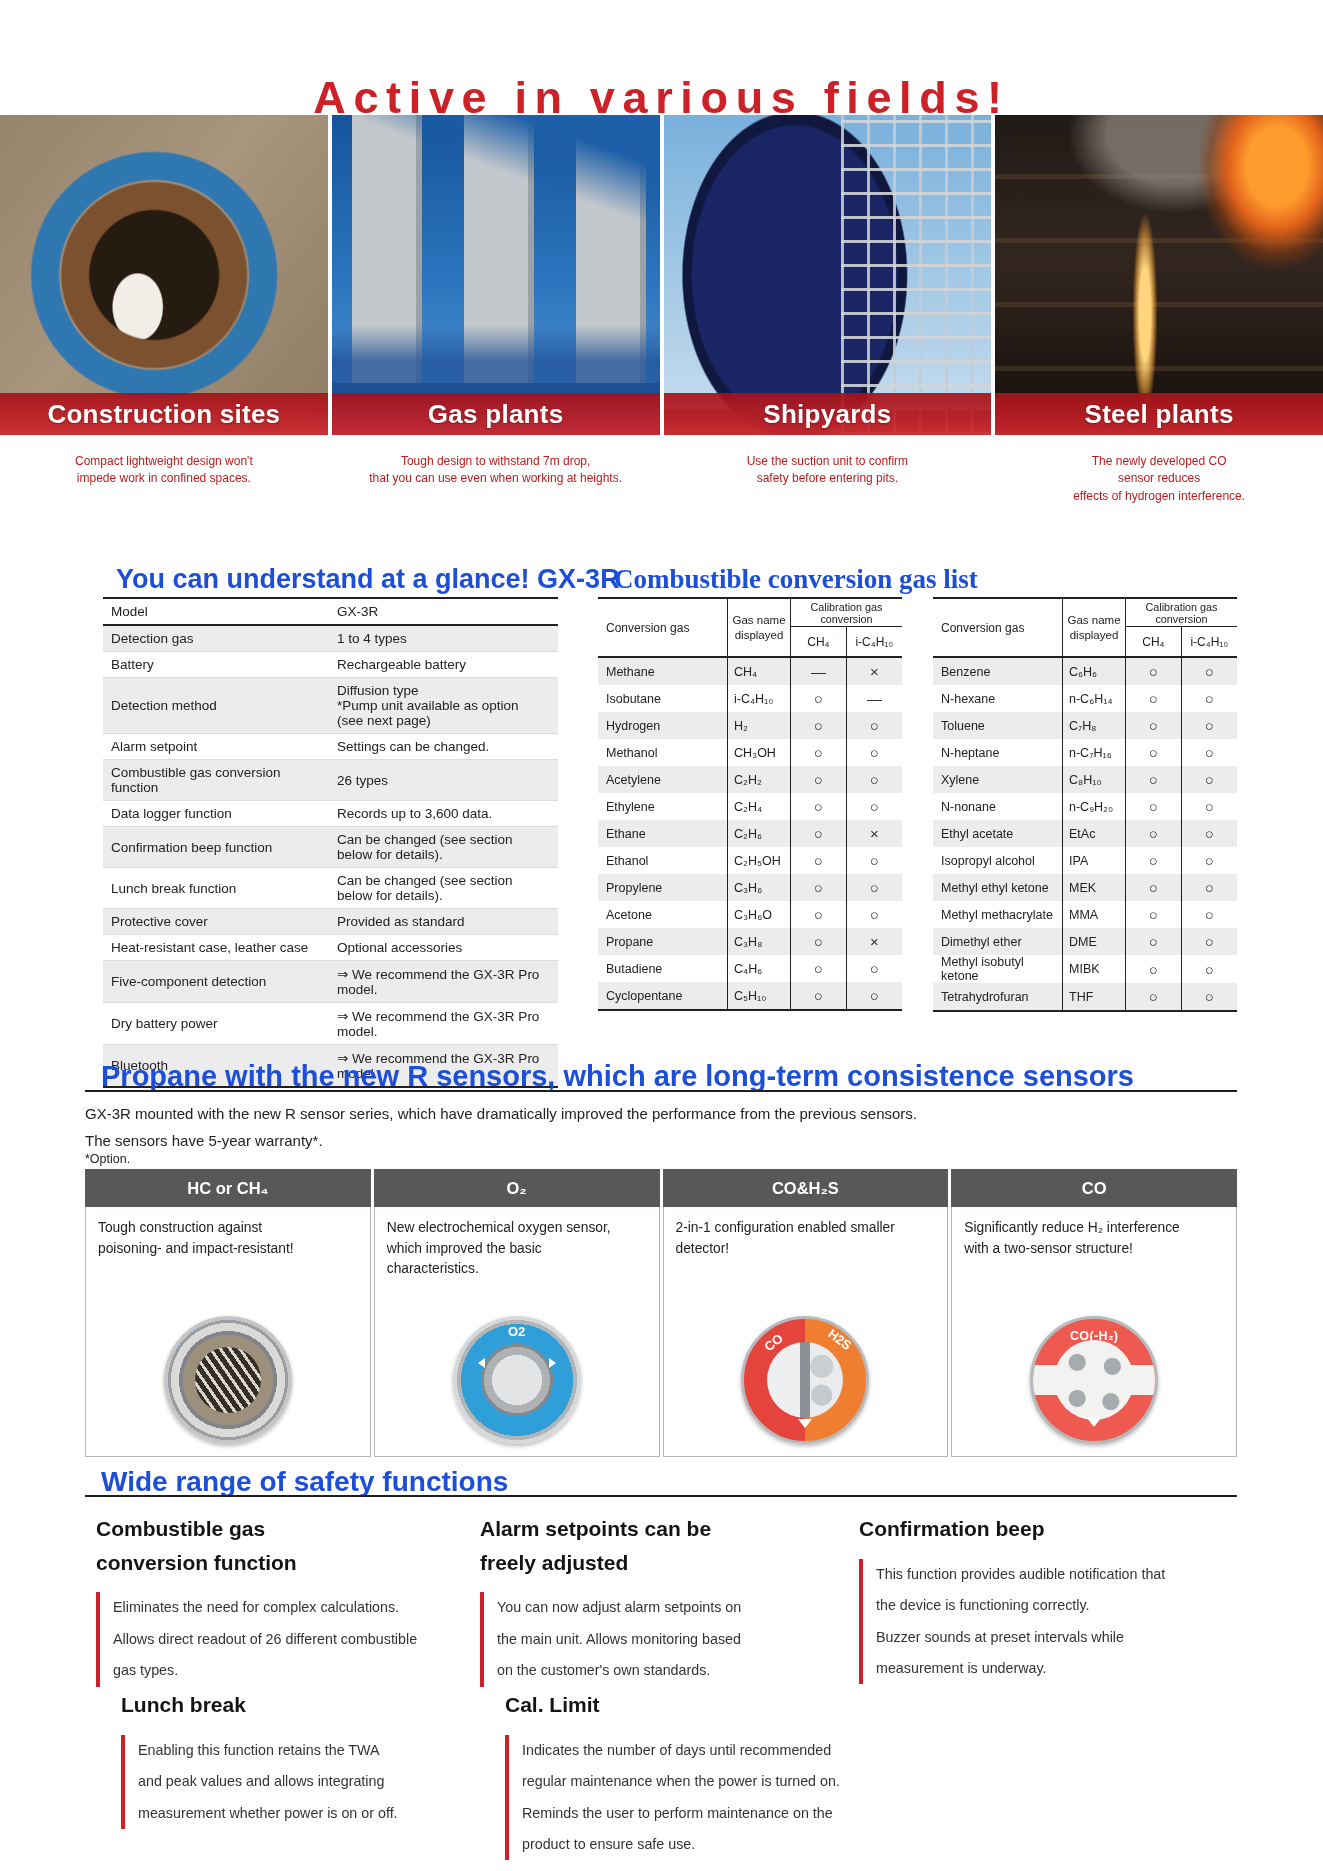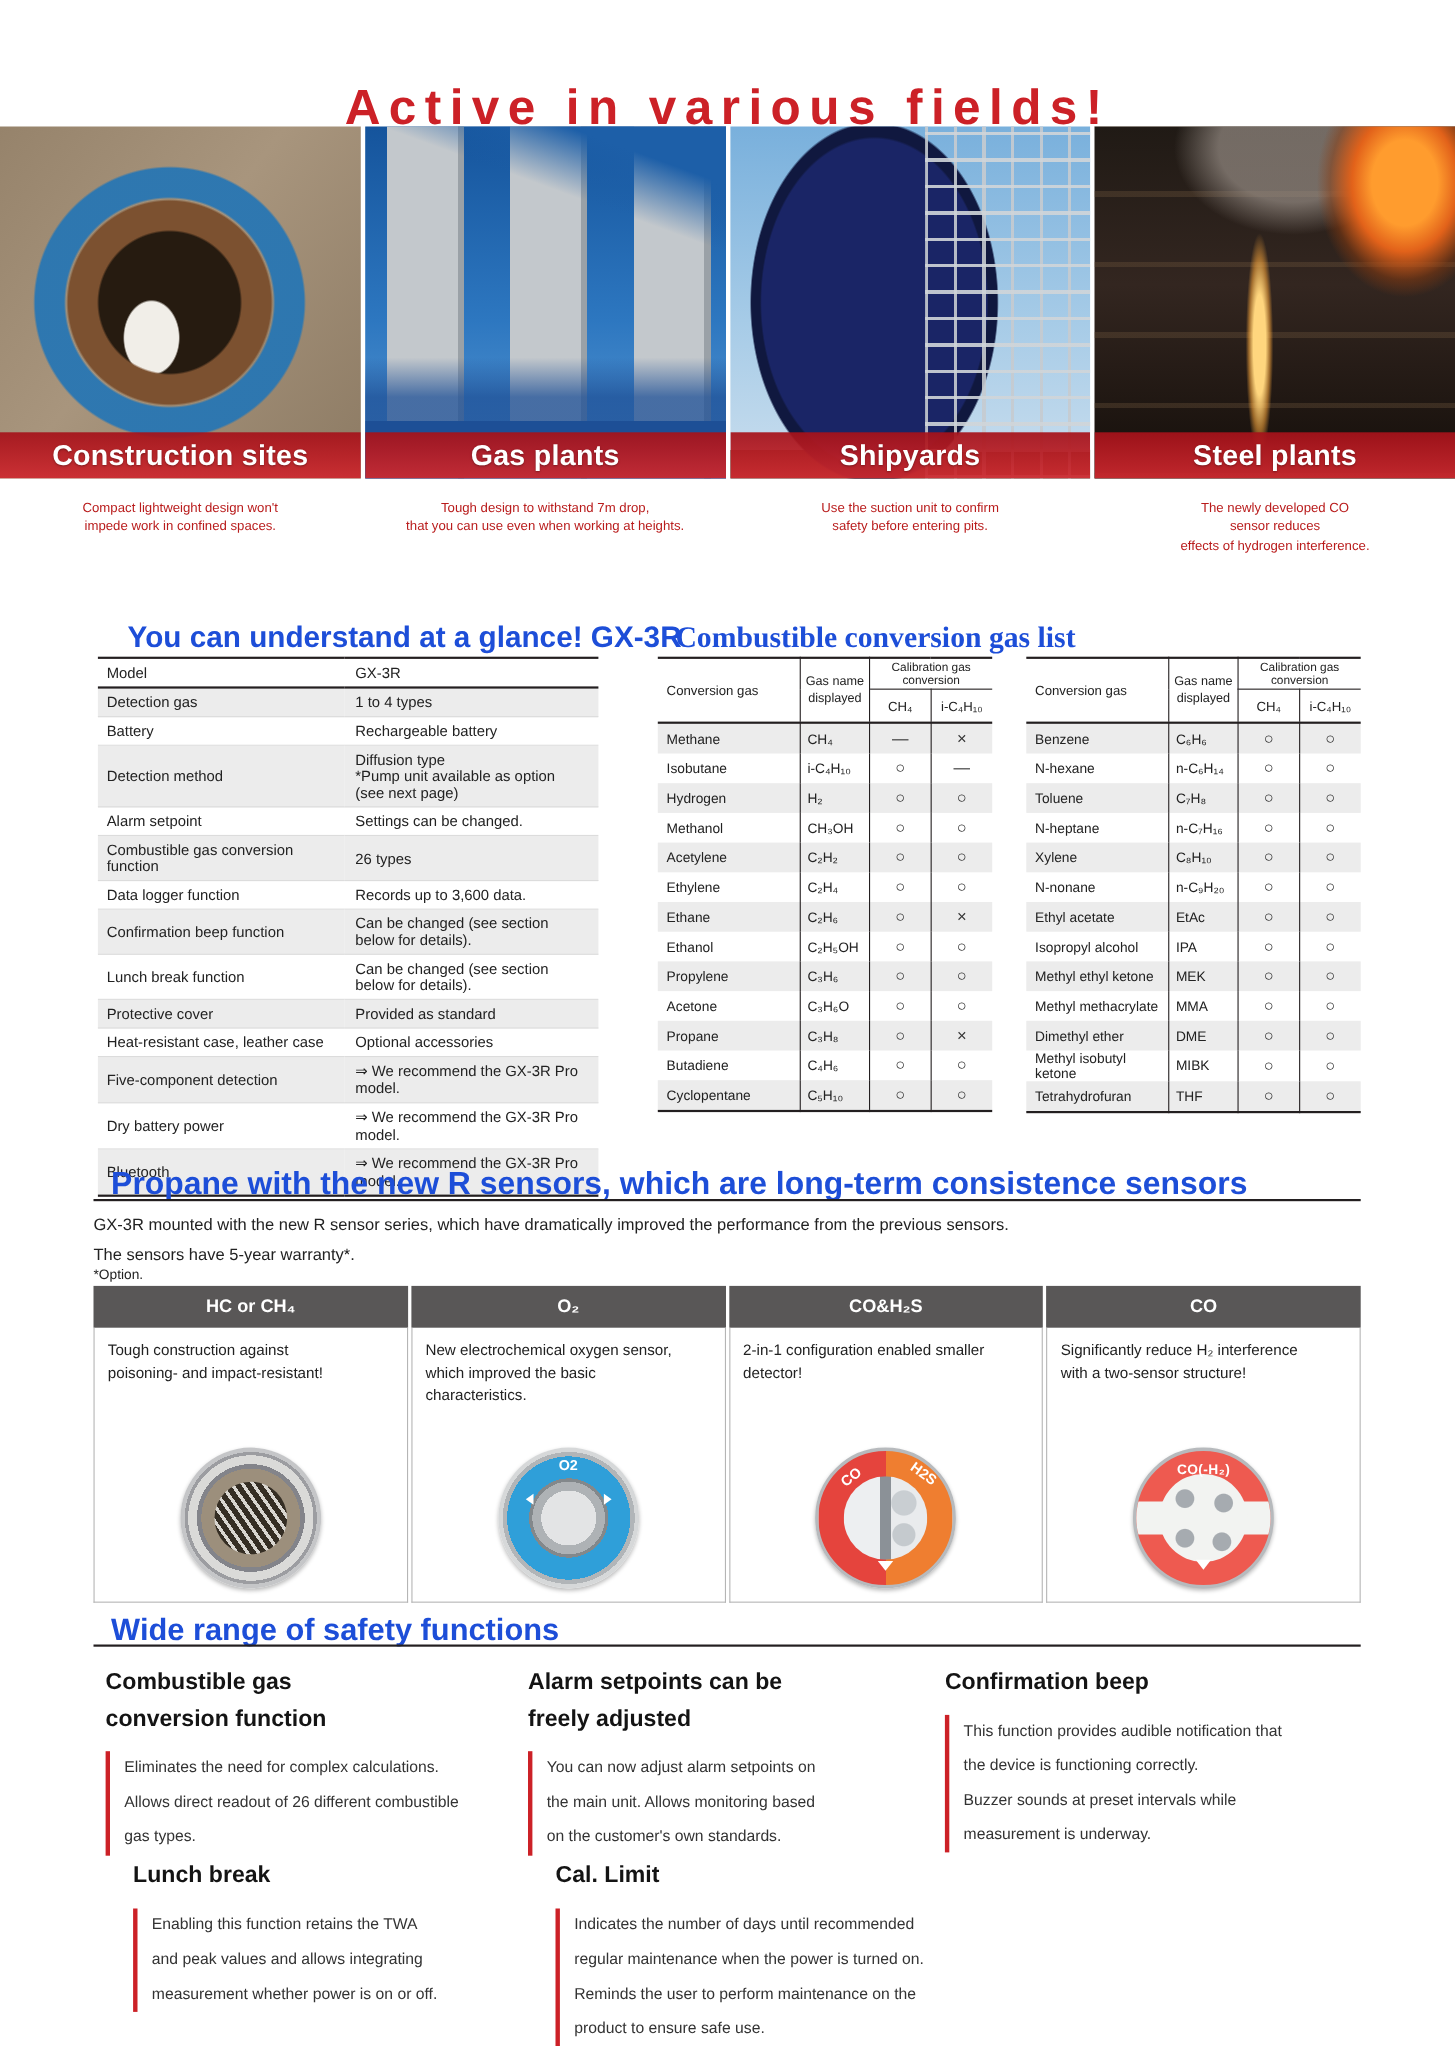--- a/index.html
+++ b/index.html
@@ -50,21 +50,21 @@
   #glance-heading{left:100px;top:548px;font-size:27px;}
   #glance-heading .model{font-weight:800;}
   #gaslist-heading{left:598px;top:548px;font-size:27px;font-family:Liberation Serif, serif;}
   #sensors-heading{left:85px;top:1044px;font-size:29px;}
   #safety-heading{left:85px;top:1450px;font-size:28px;}
   .rule{position:absolute;left:85px;width:1152px;border-top:2px solid #231f20;}
   #sensors-rule{top:1090px;}
   #safety-rule{top:1495px;}
 
   
-  #spec-table{position:absolute;left:89px;top:597px;width:455px;border-collapse:collapse;
+  #spec-table{position:absolute;left:103px;top:597px;width:455px;border-collapse:collapse;
     border-top:2px solid #231f20;border-bottom:2px solid #231f20;}
   #spec-table td{font-size:13.5px;color:#222;padding:5px 10px;vertical-align:middle;}
   #spec-table td.lbl{width:206px;padding-left:8px;}
   #spec-table td.val{white-space:pre-line;}
   #spec-table tr{border-bottom:1px solid #dcdcdc;}
   #spec-table tr:first-child{border-bottom:2px solid #231f20;}
   #spec-table tr:last-child{border-bottom:none;}
   #spec-table tr.shade{background:#ececec;}
 
   

